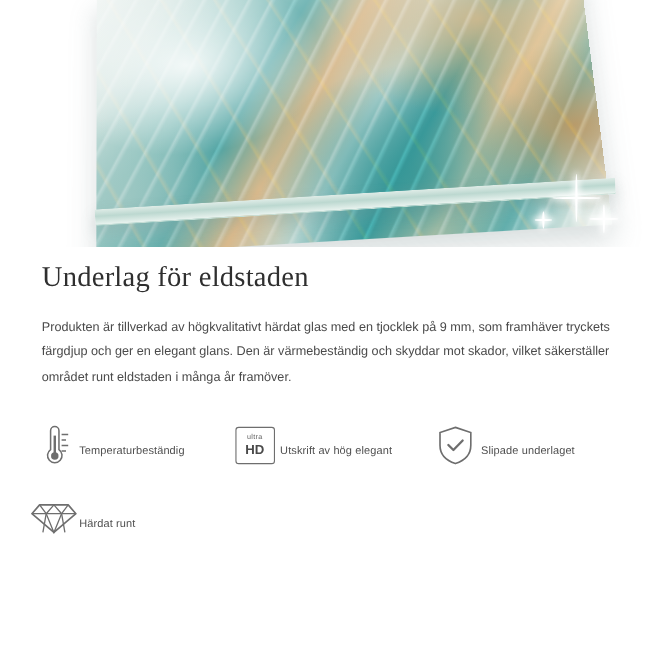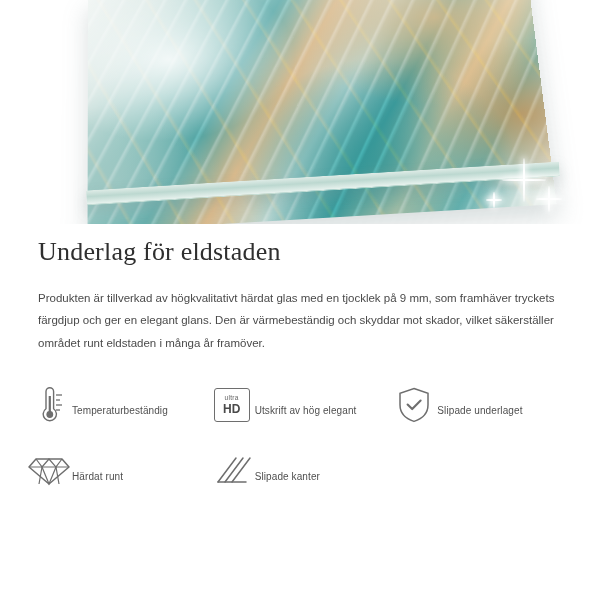--- a/index.html
+++ b/index.html
@@ -285,28 +285,17 @@
             <path d="M8 6h26l7 8-20 17L1 14z" fill="none" stroke="#6e6e6e" stroke-width="1.5" stroke-linejoin="round"></path>
             <path d="M1 14h40" stroke="#6e6e6e" stroke-width="1.2"></path>
             <path d="M8 6l6 8-3 17" stroke="#6e6e6e" stroke-width="1.2" fill="none"></path>
             <path d="M34 6l-6 8 3 17" stroke="#6e6e6e" stroke-width="1.2" fill="none"></path>
             <path d="M14 14l7-8 7 8-7 17z" fill="none" stroke="#6e6e6e" stroke-width="1.2"></path>
           </svg>
         </div>
         <div class="caption">Härdat runt</div>
       </div>
 
-      <div class="feature">
-        <div class="icon-box">
-          <svg width="40" height="34" viewBox="0 0 40 34">
-            <path d="M6 28 L24 4" stroke="#6e6e6e" stroke-width="1.5" stroke-linecap="round"></path>
-            <path d="M13 28 L31 4" stroke="#6e6e6e" stroke-width="1.5" stroke-linecap="round"></path>
-            <path d="M20 28 L38 4" stroke="#6e6e6e" stroke-width="1.5" stroke-linecap="round"></path>
-            <path d="M6 28 L34 28" stroke="#6e6e6e" stroke-width="1.5" stroke-linecap="round"></path>
-          </svg>
-        </div>
-        <div class="caption">Slipade kanter</div>
-      </div>
 
 
     </div>
   </div>
 </div>
 
 </body></html>

